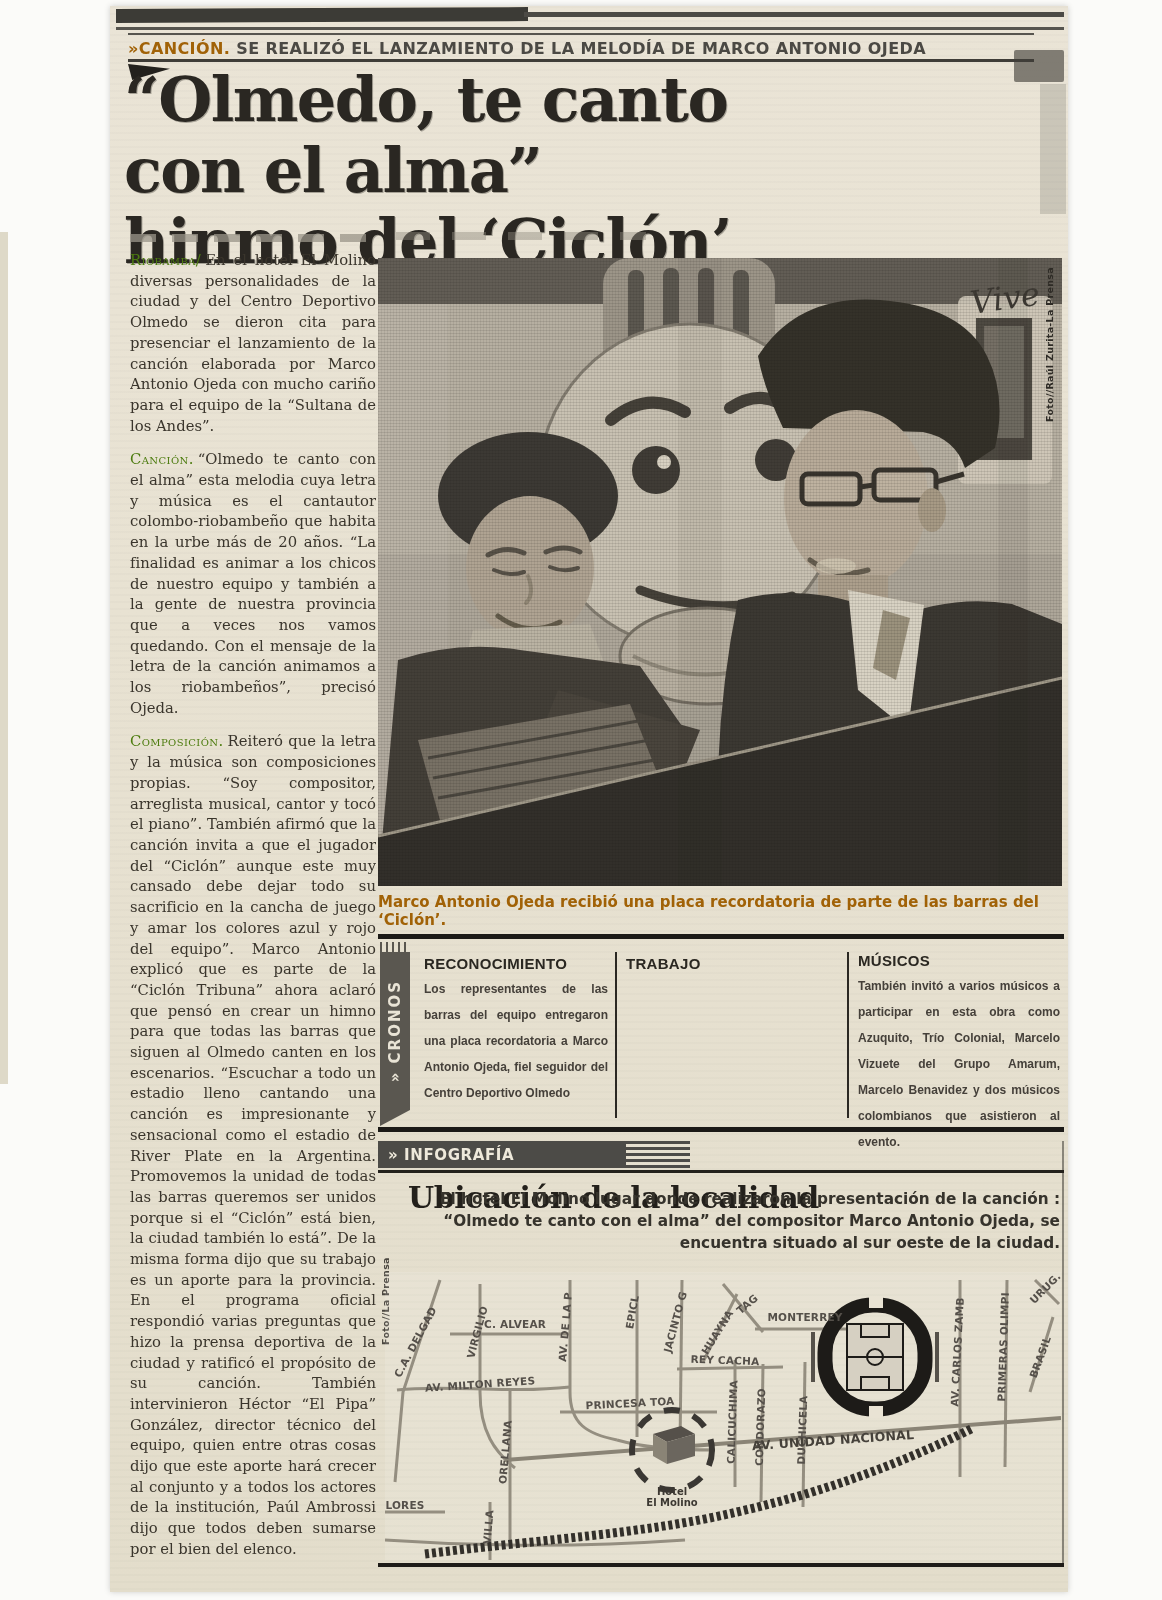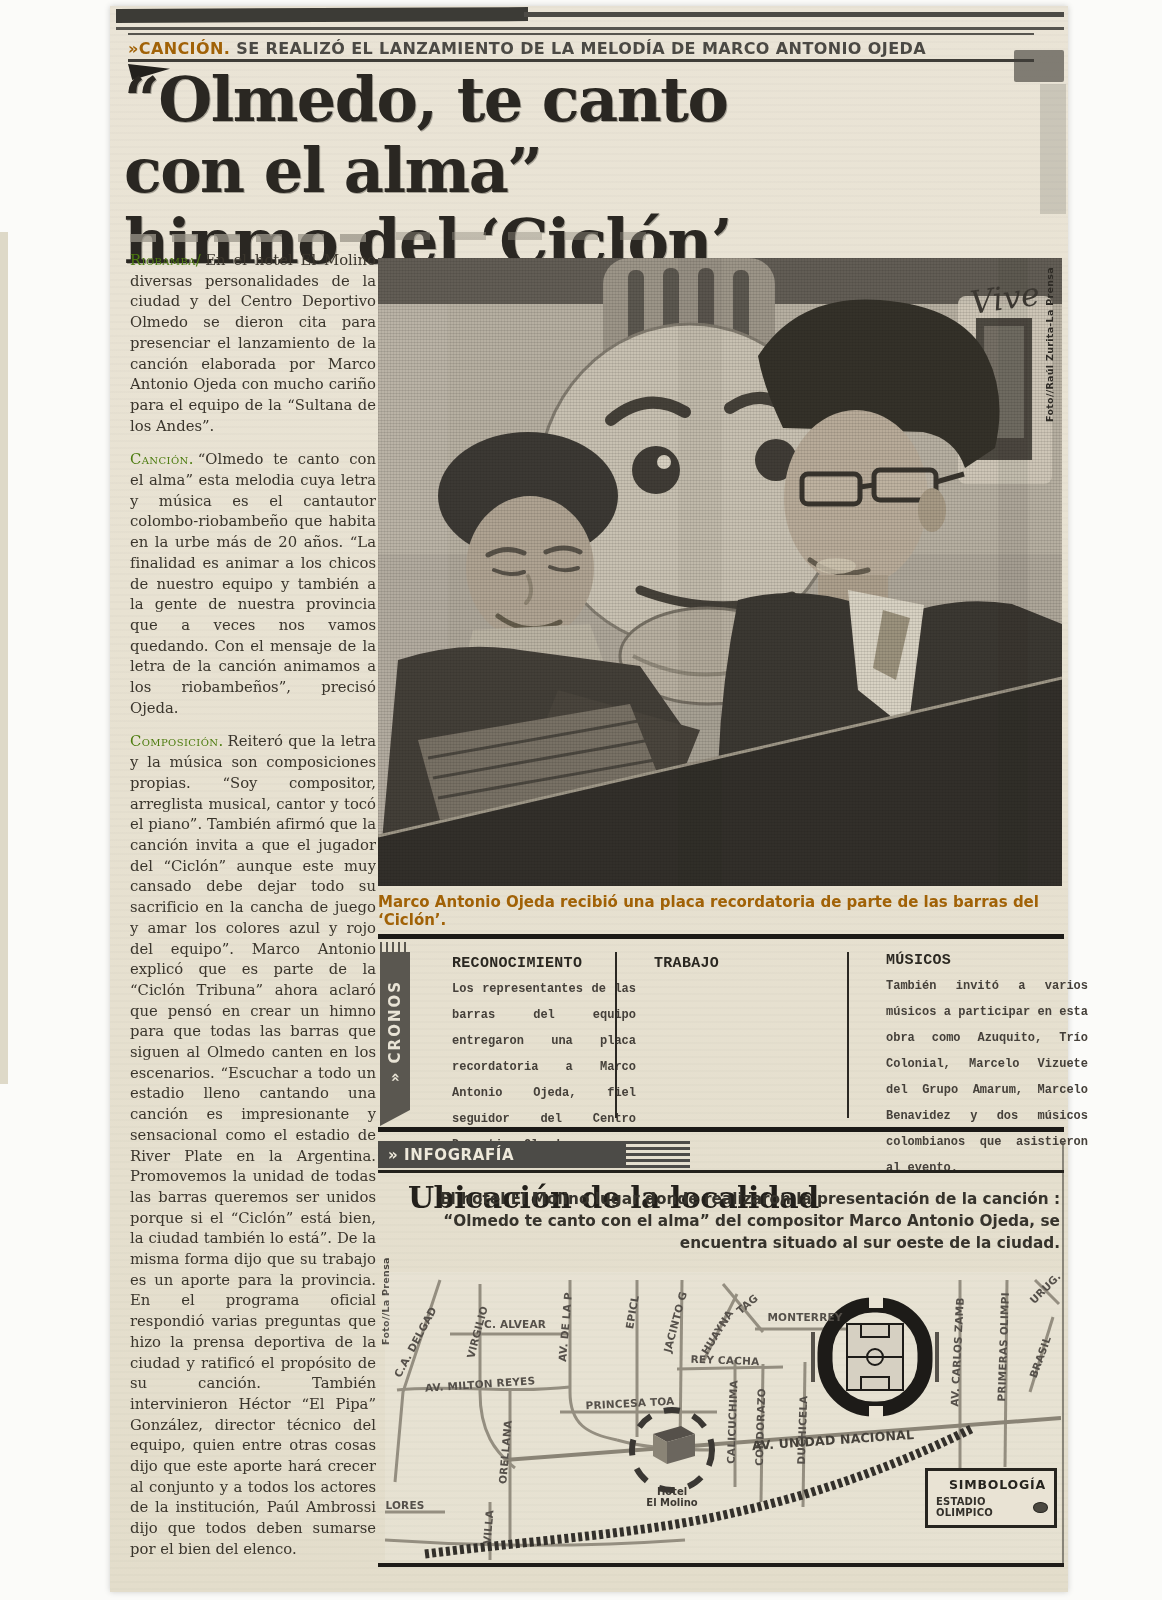--- a/index.html
+++ b/index.html
@@ -81,21 +81,21 @@
   .cronos-botbar{left:378px;top:1127px;width:686px;height:5px;}
   .cronos-tab{
     left:380px;top:952px;width:30px;height:158px;background:#5a5750;
     display:flex;align-items:center;justify-content:center;
   }
   .cronos-tab .vtext{font-size:15px;font-weight:800;color:#e9e4d6;letter-spacing:2px;}
   .cronos-comb{left:380px;top:942px;width:30px;height:12px;
     background:repeating-linear-gradient(90deg,#5a5750 0 2px,transparent 2px 6px);}
   .cronos-arrow{left:380px;top:1110px;width:0;height:0;
     border-left:30px solid #5a5750;border-bottom:16px solid transparent;}
-  .nbox{font-family:Liberation Mono, monospace;margin-left:28px;}
+  .nbox{font-family:Liberation Sans, sans-serif;}
   .nbox h4{margin:0 0 4px 0;font-size:15px;font-weight:800;color:#2a2721;letter-spacing:.3px;}
   .nbox .ntext{font-size:12px;line-height:26px;font-weight:700;color:#45403a;text-align:justify;}
   .nbox1{left:424px;top:955px;width:184px;}
   .nbox2{left:626px;top:955px;width:212px;}
   .nbox3{left:858px;top:952px;width:202px;}
   .vdiv{width:2px;background:#2b2823;top:952px;height:166px;}
   .vdiv1{left:615px;}
   .vdiv2{left:847px;}
   
   .info-tab{
@@ -348,22 +348,15 @@
   <div class="mlabel" style="left:572px;top:80px;--r:-87deg">AV. CARLOS ZAMB</div>
   <div class="mlabel" style="left:618px;top:75px;--r:-88deg">PRIMERAS OLIMPI</div>
   <div class="mlabel" style="left:655px;top:85px;--r:-70deg">BRASIL</div>
   <div class="mlabel" style="left:660px;top:16px;--r:-45deg">URUG.</div>
 
   <div class="hotel-label">
     <div>Hotel</div>
     <div>El Molino</div>
   </div>
 
-  <div class="legend">
-    <div class="ltitle">SIMBOLOGÍA</div>
-    <div class="lrow">
-      <span class="litem">ESTADIO OLIMPICO</span>
-      <span class="oval"></span>
-    </div>
-  </div>
 </div>
 
 <div class="abs info-botrule"></div>
 
 </body></html>

